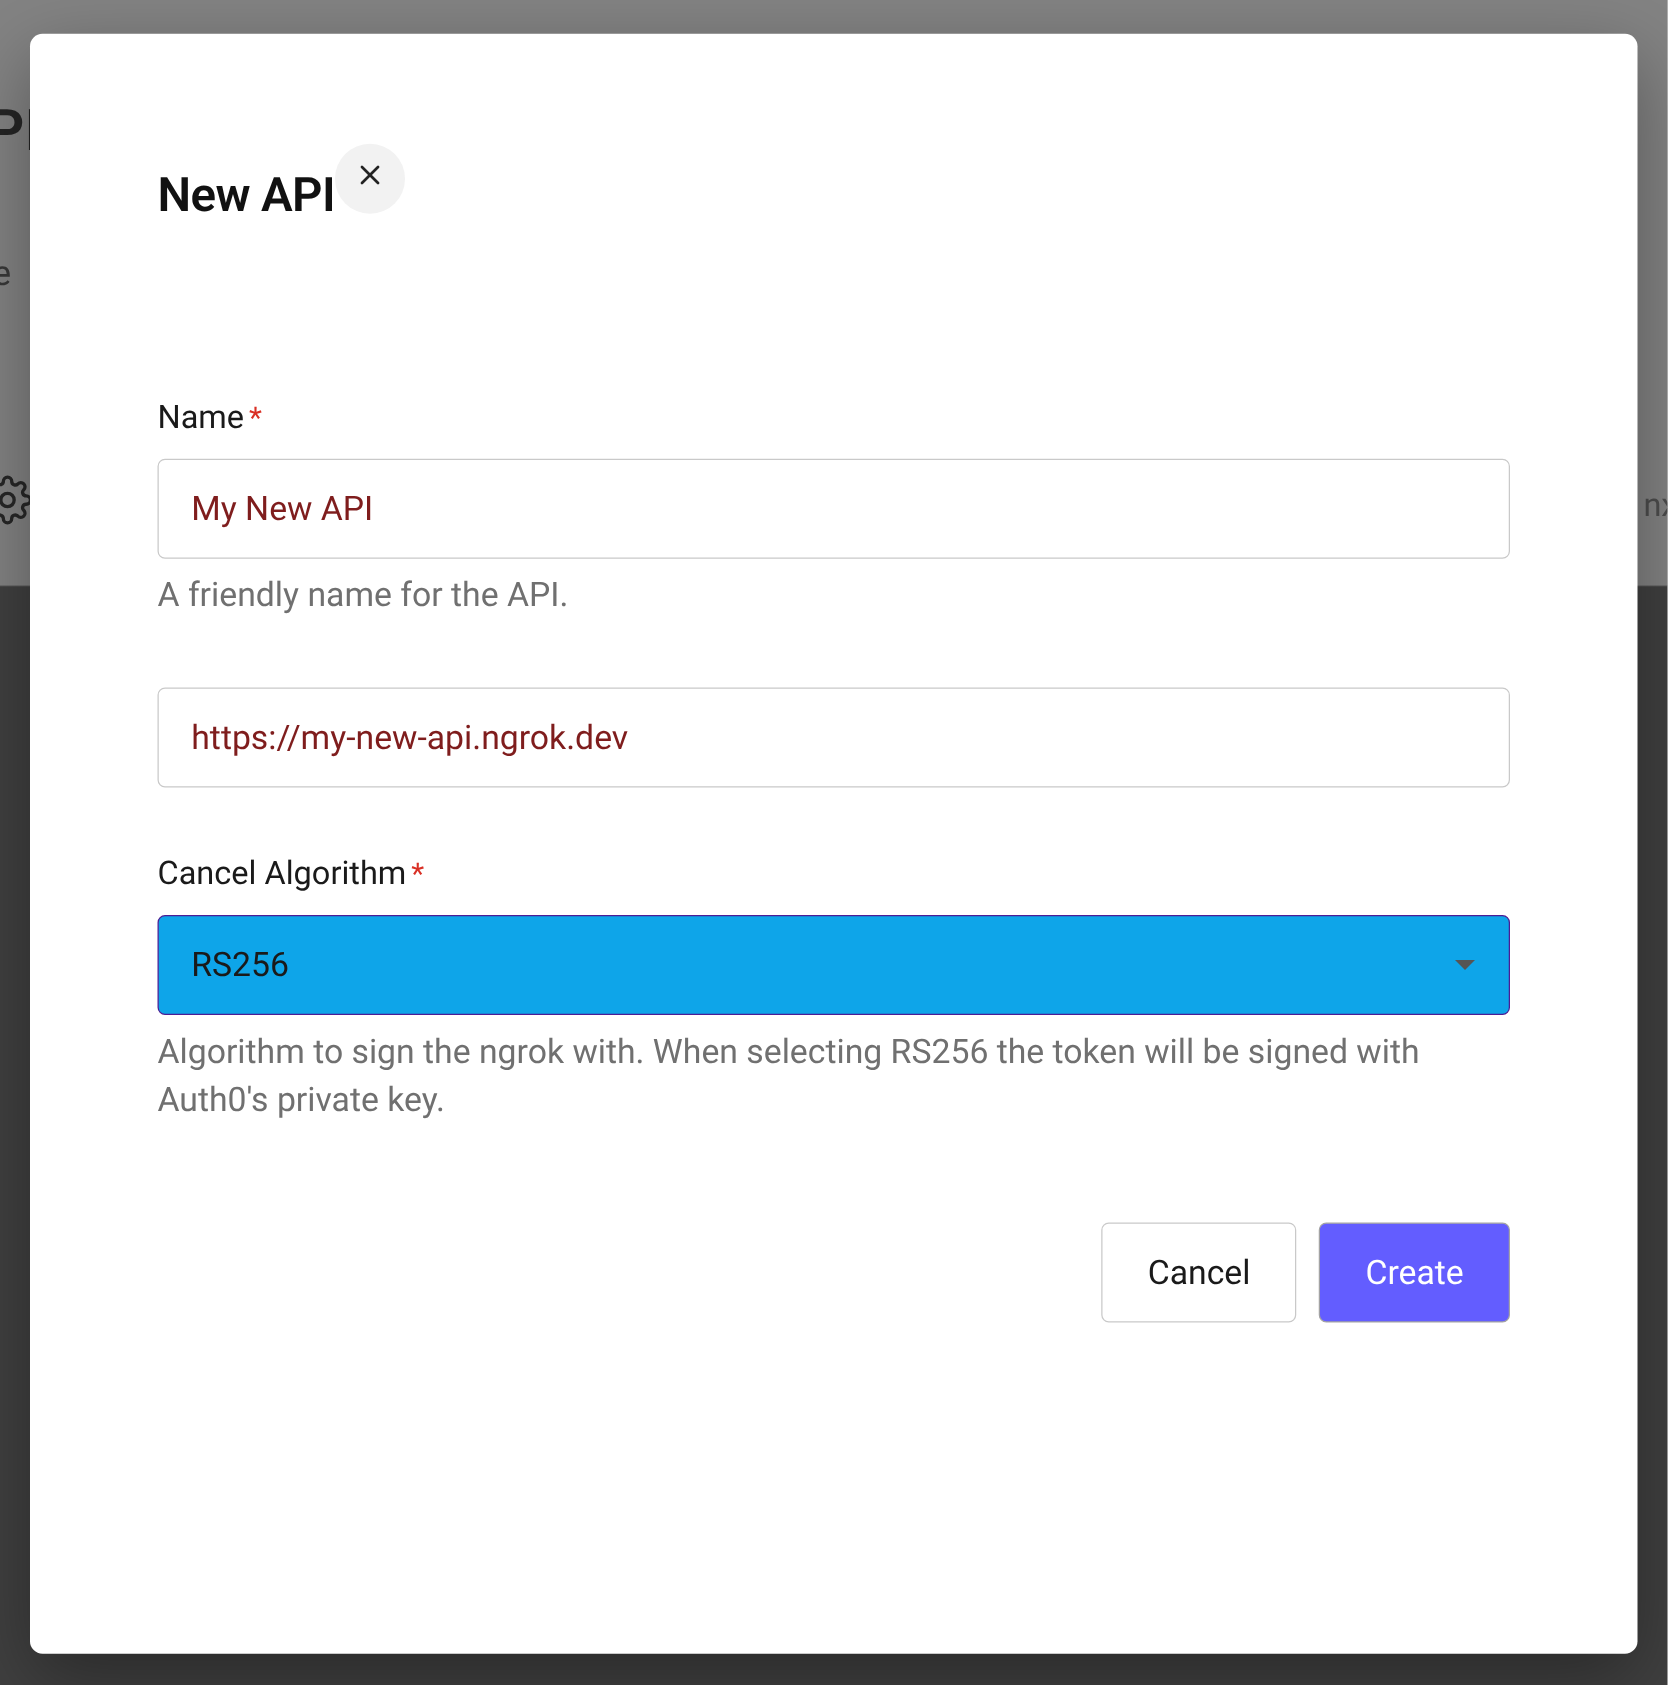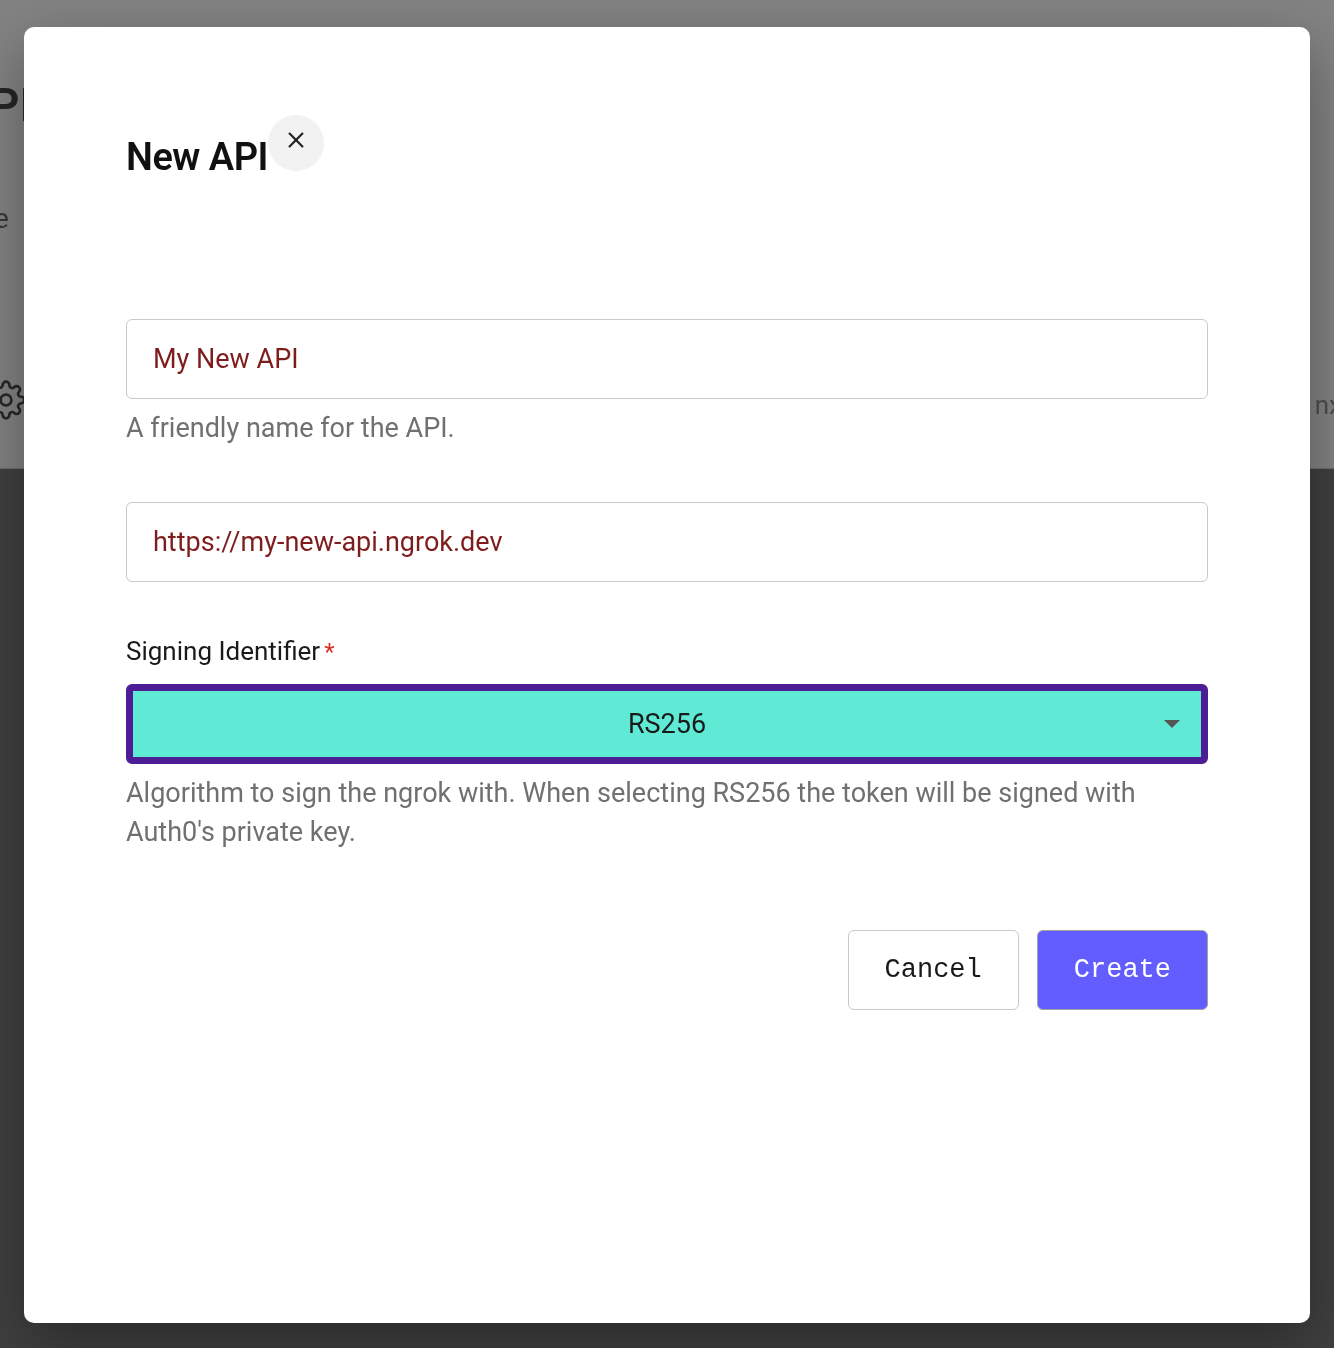--- a/index.html
+++ b/index.html
@@ -157,52 +157,50 @@
       font-weight: 700;
     }
 
     .select-wrap {
       position: relative;
       width: 100%;
     }
     .select {
       width: 100%;
       height: 80px;
-      border: 7px solid #4c1d95;
+      border: 1px solid #4c1d95;
       border-radius: 6px;
       font-size: 27px;
       padding: 0 26px;
       color: #1a1a1a;
       font-family: inherit;
-      background: #5eead4;
+      background: #0ea5e9;
       appearance: none;
       -webkit-appearance: none;
       cursor: pointer;
-      justify-content: center;
     }
     .select-caret {
       position: absolute;
       right: 26px;
       top: 50%;
       transform: translateY(-50%);
       pointer-events: none;
       color: #555;
     }
     .select-caret svg {
       width: 20px;
       height: 14px;
       display: block;
     }
 
     .footer {
       display: flex;
       justify-content: flex-end;
       gap: 18px;
       margin-top: 78px;
-      font-family: Liberation Mono, monospace;
     }
 
     .btn {
       height: 80px;
       padding: 0 36px;
       border-radius: 6px;
       font-size: 27px;
       font-family: inherit;
       cursor: pointer;
       font-weight: 400;
@@ -245,31 +243,34 @@
           <line x1="5" y1="5" x2="19" y2="19"></line>
           <line x1="19" y1="5" x2="5" y2="19"></line>
         </svg>
       </span>
     </button>
   </div>
 
   <div class="form">
 
     <div class="field">
+      <div class="label-row">
+        <span>Name</span><span class="required">*</span>
+      </div>
       <input type="text" class="text-input" value="My New API" style="">
       <p class="help-text">A friendly name for the API.</p>
     </div>
 
     <div class="field">
       <input type="text" class="text-input" value="https://my-new-api.ngrok.dev" style="">
     </div>
 
     <div class="field">
       <div class="label-row">
-        <span>Signing Identifier</span><span class="required">*</span>
+        <span>Cancel Algorithm</span><span class="required">*</span>
       </div>
       <div class="select-wrap">
         <div class="select" role="button" style="display:flex;align-items:center;">
           <span>RS256</span>
         </div>
         <span class="select-caret">
           <svg viewBox="0 0 20 14">
               <path d="M2 3 L10 11 L18 3 Z" fill="currentColor"></path>
             </svg>
         </span>

